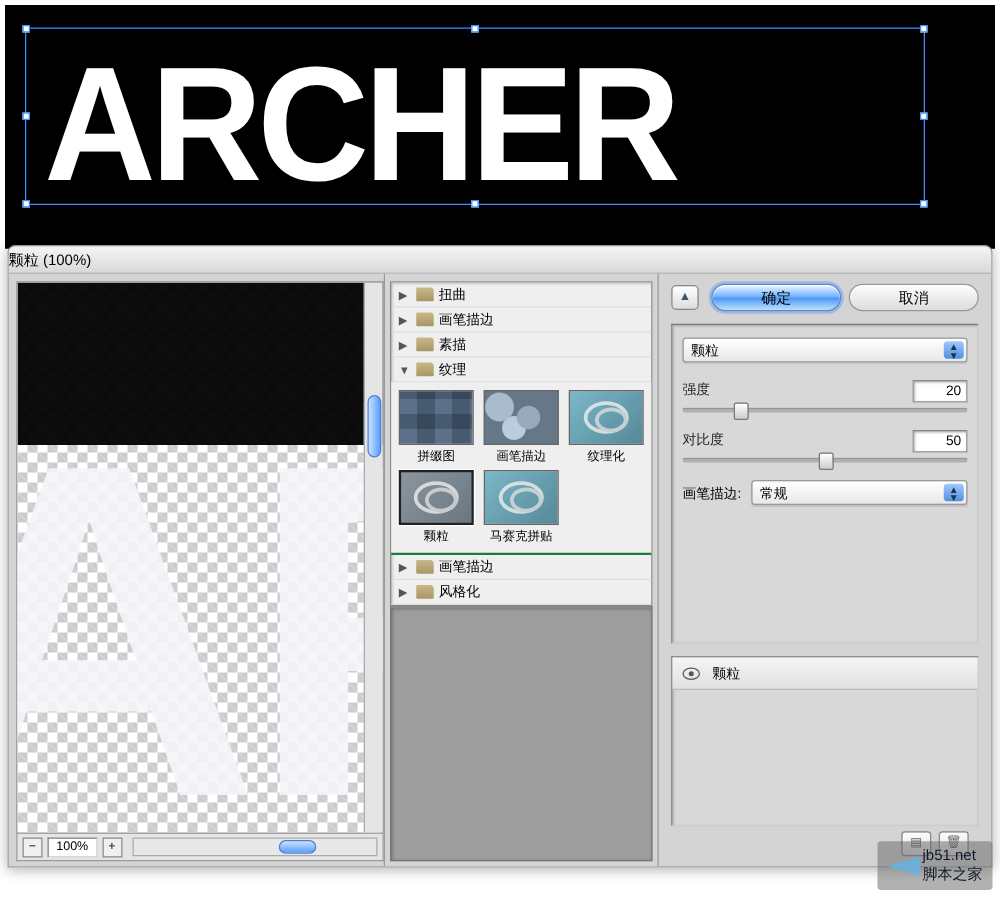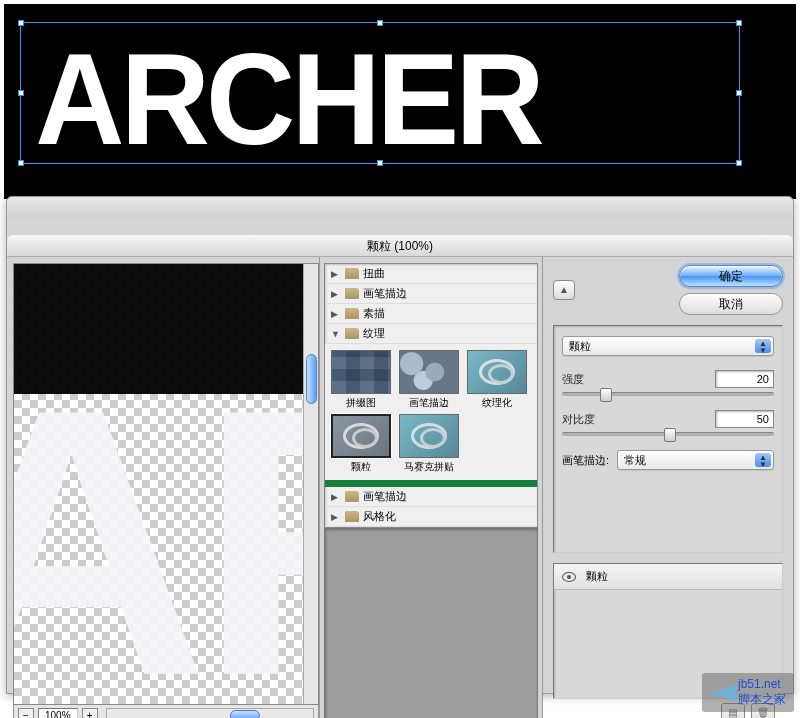--- a/index.html
+++ b/index.html
@@ -15,23 +15,23 @@
     .selection-box { position: absolute; left: 16px; top: 18px; width: 720px; height: 142px; 
       border: 1px solid #3a8fff; }
     .sel-handle { position: absolute; width: 6px; height: 6px; background: #fff; border: 1px solid #3a8fff; }
     
     
     .dialog { position: absolute; top: 196px; left: 6px; width: 788px; height: 498px;
       border: 1px solid #999; border-radius: 6px 6px 0 0;
       background: linear-gradient(#e8e8e8, #d0d0d0 22px, #d4d4d4 22px);
       box-shadow: 0 2px 10px rgba(0,0,0,.3);
     }
-    .titlebar { height: 22px; text-align: center; line-height: 22px; font-size: 12px;
+    .titlebar { height: 22px; line-height: 22px; font-size: 12px;
       background: linear-gradient(#f5f5f5, #d9d9d9); border-bottom: 1px solid #aaa;
-      border-radius: 6px 6px 0 0; margin-top: 38px; }
+      border-radius: 6px 6px 0 0; }
     .dialog-body { display: flex; height: calc(100% - 22px); }
     
     
     .preview-panel { width: 312px; display: flex; flex-direction: column; padding: 6px 0 4px 6px; }
     .preview { flex: 1; border: 1px solid #888; background: #fff; position: relative; overflow: hidden;
       box-shadow: inset 1px 1px 3px rgba(0,0,0,.3); }
     .checker { position: absolute; inset: 0;
       background-image: 
         linear-gradient(45deg, #ccc 25%, transparent 25%, transparent 75%, #ccc 75%),
         linear-gradient(45deg, #ccc 25%, transparent 25%, transparent 75%, #ccc 75%);
@@ -78,33 +78,33 @@
     .right-panel { flex: 1; padding: 8px 10px; display: flex; flex-direction: column; }
     .btn-row { display: flex; align-items: center; gap: 10px; margin-bottom: 6px; }
     .collapse-btn { width: 22px; height: 20px; background: linear-gradient(#fff, #ddd);
       border: 1px solid #888; border-radius: 4px; text-align: center; line-height: 18px; font-size: 10px; color: #456; }
     .aqua-btn { width: 104px; height: 22px; border-radius: 12px; text-align: center;
       line-height: 20px; font-size: 12px; border: 1px solid #5a88c0;
       background: linear-gradient(#eef6ff, #6eb0ff 48%, #4a98f5 52%, #bde0ff);
       box-shadow: inset 0 1px 1px #fff; }
     .aqua-btn.default { box-shadow: 0 0 0 2px rgba(80,140,255,.4), inset 0 1px 1px #fff; }
     .gray-btn { background: linear-gradient(#fdfdfd, #ddd); border: 1px solid #999; }
-    .btn-col { display: flex; flex-direction: column; gap: 6px; margin-left: auto; }
+    .btn-col { display: flex; flex-direction: row; gap: 6px; margin-left: auto; }
     
     .options-box { border: 1px inset #ccc; background: #d8d8d8; padding: 10px 8px; margin-top: 4px;
       box-shadow: inset 1px 1px 2px rgba(0,0,0,.2); flex: 1; }
     .dropdown { display: flex; align-items: center; background: linear-gradient(#fff, #e8e8e8);
       border: 1px solid #999; border-radius: 3px; height: 20px; padding: 0 6px; 
       box-shadow: 0 1px 1px rgba(0,0,0,.1); position: relative; }
     .dropdown .caret { position: absolute; right: 2px; top: 2px; width: 16px; height: 14px;
       background: linear-gradient(#a0c8ff, #5090e0); border-radius: 3px; font-size: 8px;
       text-align: center; line-height: 7px; color: #234; padding-top: 1px; }
-    .param-row { margin: 14px 0 4px; display: flex; align-items: center; }
+    .param-row { margin: 14px 0 4px; display: flex; align-items: flex-start; }
     .param-lbl { color: #222; }
-    .param-val { margin-left: auto; width: 59px; height: 18px; background: #fff;
+    .param-val { margin-left: auto; width: 44px; height: 18px; background: #fff;
       border: 1px solid #888; text-align: right; padding: 0 4px; line-height: 16px;
       box-shadow: inset 1px 1px 2px rgba(0,0,0,.3); }
     .slider { height: 4px; background: #b0b0b0; border-top: 1px solid #888; border-radius: 2px;
       position: relative; margin: 4px 0; }
     .slider-thumb { position: absolute; top: -5px; width: 12px; height: 14px;
       background: linear-gradient(#fff, #ccc); border: 1px solid #777; border-radius: 2px; }
     .type-row { display: flex; align-items: center; gap: 8px; margin-top: 14px; }
     .type-row .dropdown { flex: 1; }
     
     .layers-box { border: 1px inset #ccc; background: #d8d8d8; margin-top: 10px; height: 136px;
@@ -112,21 +112,21 @@
     .layer-row { display: flex; align-items: center; height: 26px; background: linear-gradient(#f5f5f5, #e0e0e0);
       border-bottom: 1px solid #bbb; padding: 0 8px; gap: 10px; }
     .eye-icon { width: 14px; height: 10px; border: 1px solid #555; border-radius: 50%; position: relative; }
     .eye-icon::after { content: ''; position: absolute; left: 4px; top: 2px; width: 4px; height: 4px;
       background: #555; border-radius: 50%; }
     .layers-footer { display: flex; justify-content: flex-end; gap: 6px; padding: 4px 8px 0; }
     .tiny-btn { width: 24px; height: 20px; border: 1px solid #888; background: linear-gradient(#fdfdfd, #ddd);
       border-radius: 3px; font-size: 10px; text-align: center; line-height: 18px; color: #666; }
     
     .watermark { position: absolute; right: 6px; bottom: 6px; display: flex; align-items: center; gap: 4px;
-      background: rgba(100,100,100,.5); color: #1d4ed8; font-size: 12px; padding: 4px 8px; border-radius: 3px; }
+      background: rgba(100,100,100,.5); color: #0f172a; font-size: 12px; padding: 4px 8px; border-radius: 3px; }
     .wm-arrow { width: 0; height: 0; border-top: 8px solid transparent; border-bottom: 8px solid transparent;
       border-right: 26px solid rgba(100,180,230,.8); margin-right: -2px; }
   </style>
 </head>
 <body>
 
 <div class="banner">
   <div class="banner-text">ARCHER</div>
   <div class="selection-box">
     <div class="sel-handle" style="left:-3px;top:-3px"></div>
@@ -178,21 +178,21 @@
         <div class="cat-row">
           <span class="disclosure">▶</span>
           <span class="folder-icon"></span>
           <span>素描</span>
         </div>
         <div class="cat-row">
           <span class="disclosure">▼</span>
           <span class="folder-icon"></span>
           <span>纹理</span>
         </div>
-        <div style="border-bottom:7px solid #15803d">
+        <div style="border-bottom:2px solid #15803d">
           <div class="thumb-grid">
             <div class="thumb">
               <div class="thumb-img" style="background:repeating-linear-gradient(0deg,#9ab 0 12px,#789 12px 24px),repeating-linear-gradient(90deg,#9ab 0 14px,#789 14px 28px);background-blend-mode:multiply"></div>
               <div class="thumb-lbl">拼缀图</div>
             </div>
             <div class="thumb">
               <div class="thumb-img" style="background:radial-gradient(circle at 20% 30%,#abc 20%,transparent 22%),radial-gradient(circle at 60% 50%,#9ab 22%,transparent 24%),radial-gradient(circle at 40% 70%,#bcd 20%,transparent 22%),#678"></div>
               <div class="thumb-lbl">画笔描边</div>
             </div>
             <div class="thumb">

